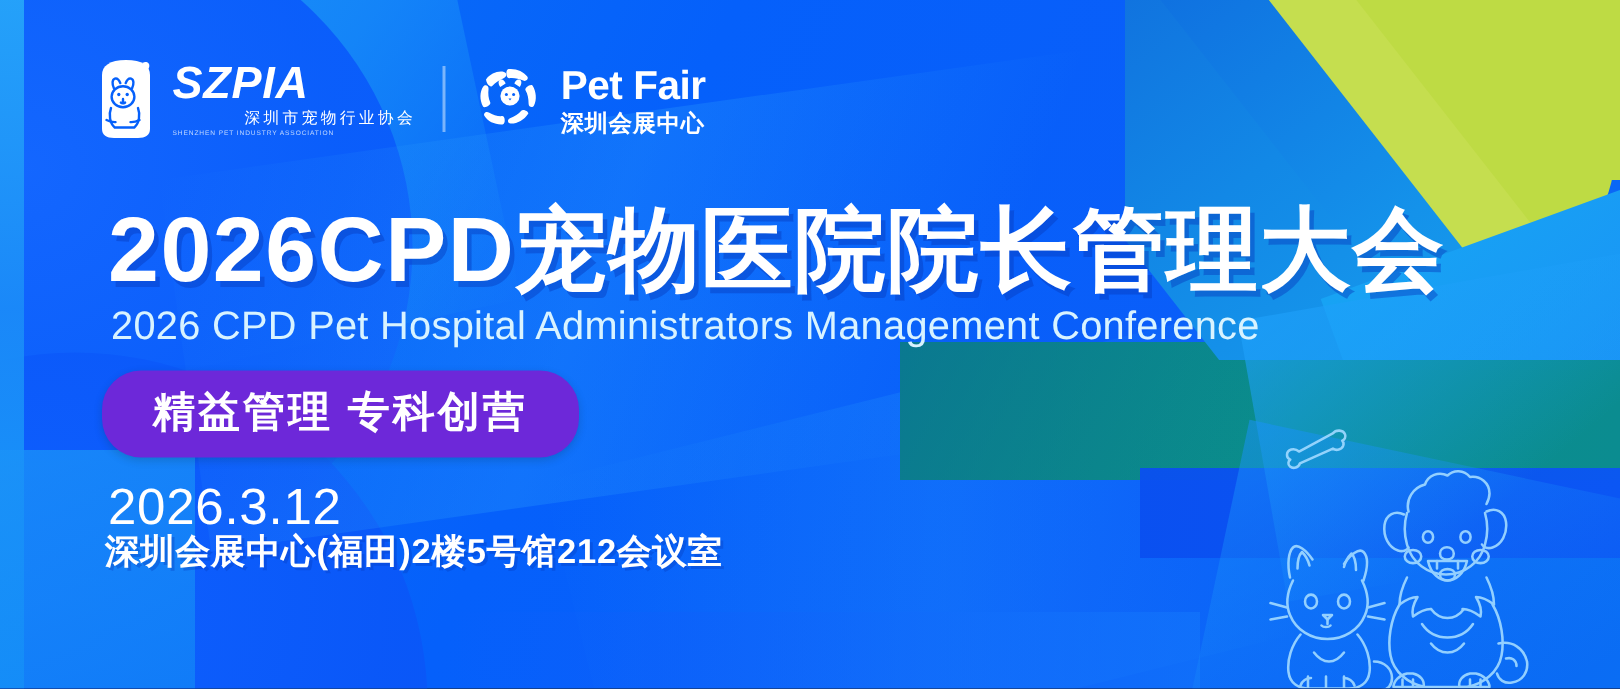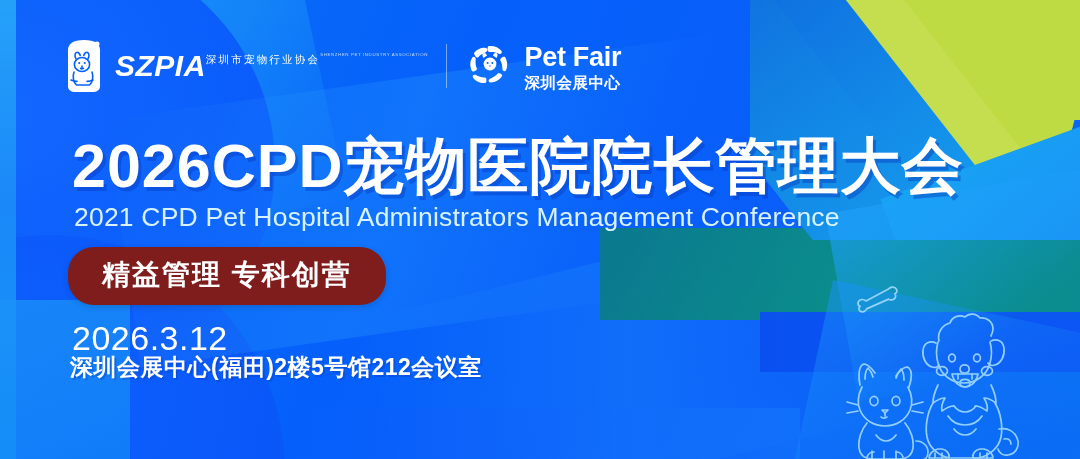--- a/index.html
+++ b/index.html
@@ -161,28 +161,28 @@
   
   .logo-row {
     position: absolute;
     left: 62px; top: 38px;
     display: flex;
     align-items: center;
     gap: 18px;
   }
   .logo-szpia { display: flex; align-items: center; gap: 9px; }
   .szpia-mark { width: 44px; height: 56px; }
-  .szpia-text-wrap { display: flex; flex-direction: row; justify-content: center; }
+  .szpia-text-wrap { display: flex; flex-direction: column; justify-content: center; }
   .szpia-word {
     font-size: 30px; font-weight: 700; color: #ffffff;
     letter-spacing: .5px; line-height: 1; font-style: italic;
   }
   .szpia-cn {
     font-size: 10.5px; color: #ffffff; letter-spacing: 2.2px;
-    margin-top: 3px; line-height: 1; white-space: nowrap;
+    margin-top: 3px; line-height: 1; white-space: nowrap; margin-left: 48px;
   }
   .szpia-en {
     font-size: 4.4px; color: #dce9ff; letter-spacing: .6px;
     margin-top: 2px; line-height: 1; white-space: nowrap; opacity: .85;
   }
   .logo-divider {
     width: 1.5px; height: 44px;
     background: rgba(255,255,255,.45);
   }
   .logo-petfair { display: flex; align-items: flex-end; gap: 9px; }
@@ -218,21 +218,21 @@
     white-space: nowrap;
     line-height: 1.1;
     font-weight: 400;
   }
 
   
   .pill {
     position: absolute;
     left: 68px; top: 247px;
     padding: 9px 34px 11px 34px;
-    background: #7f1d1d;
+    background: #6d28d9;
     border-radius: 26px;
     color: #ffffff;
     font-size: 28px;
     font-weight: 700;
     letter-spacing: 2px;
     white-space: nowrap;
     box-shadow: 0 2px 6px rgba(0,40,20,.18);
   }
 
   
@@ -346,21 +346,21 @@
       </span>
       <span class="petfair-text-wrap">
         <span class="petfair-word">Pet Fair</span>
         <span class="petfair-cn">深圳会展中心</span>
       </span>
     </div>
 
   </div>
 
   <div class="headline">2026CPD宠物医院院长管理大会</div>
-  <div class="subhead">2021 CPD Pet Hospital Administrators Management Conference</div>
+  <div class="subhead">2026 CPD Pet Hospital Administrators Management Conference</div>
 
   <div class="pill">精益管理 专科创营</div>
 
   <div class="date">2026.3.12</div>
   <div class="venue">深圳会展中心(福田)2楼5号馆212会议室</div>
 
   <div class="pets">
     <svg viewBox="0 0 240 180" aria-hidden="true">
       <g fill="none" stroke="#9fd8ff" stroke-width="1.7" stroke-linecap="round" stroke-linejoin="round" opacity=".92">
 

